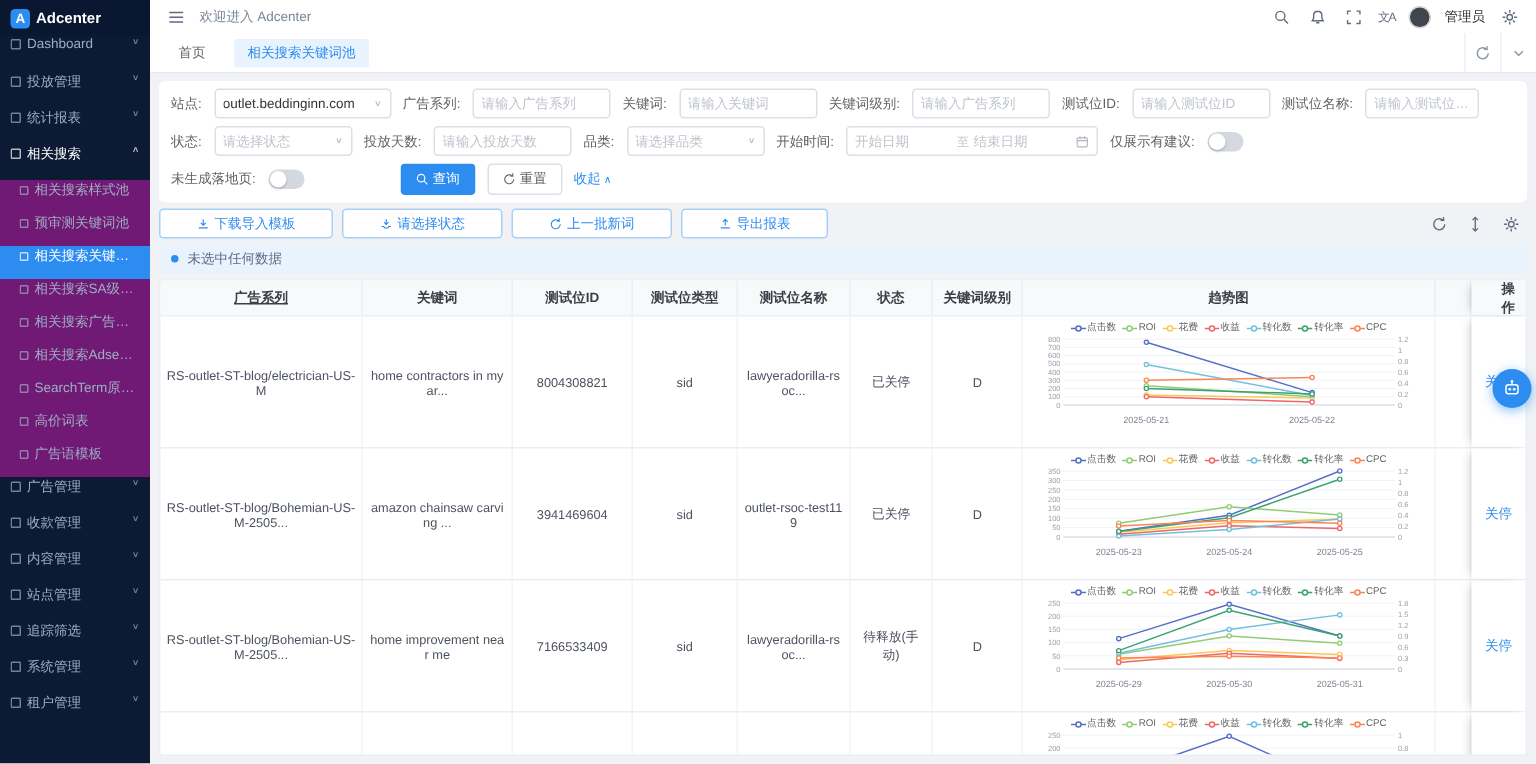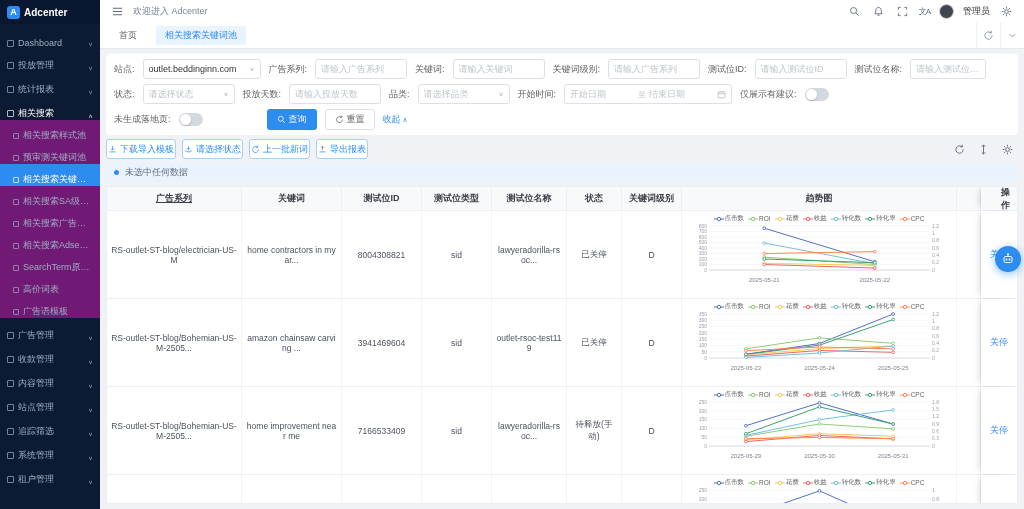--- a/index.html
+++ b/index.html
@@ -6,21 +6,21 @@
   html,body{width:1024px;height:509px;overflow:hidden;background:#f0f2f5;
     font-family:"Liberation Sans","DejaVu Sans",sans-serif;font-size:10px;color:#333}
   .app{display:flex;width:100%;height:100%}
 
   
   .sidebar{width:100px;background:#0c1b33;color:#9fadc2;flex-shrink:0;overflow:hidden}
   .logo{height:24px;display:flex;align-items:center;gap:4px;padding:0 7px;background:#0a1730;cursor:pointer}
   .logo-badge{width:13px;height:13px;border-radius:3px;background:#2d8cf0;color:#fff;font-size:9px;font-weight:bold;
     display:flex;align-items:center;justify-content:center;flex:none}
   .logo-text{color:#fff;font-weight:bold;font-size:10px;white-space:nowrap}
-  .menu-item{height:24px;display:flex;align-items:flex-end;justify-content:space-between;padding:0 7px;
+  .menu-item{height:24px;display:flex;align-items:flex-start;justify-content:space-between;padding:0 7px;
     font-size:9px;cursor:pointer;white-space:nowrap}
   .mi-left{display:flex;align-items:center;gap:4px;overflow:hidden}
   .mi-icon{width:7px;height:7px;border:1px solid currentColor;border-radius:1px;flex:none;opacity:.7}
   .submenu .mi-icon{width:6px;height:6px}
   .mi-label{overflow:hidden;text-overflow:ellipsis}
   .mi-arrow{font-size:7px;opacity:.75;transform:scaleY(.8);flex:none}
   .menu-item.parent-open{color:#fff}
   .submenu{background:#701a75}
   .submenu .menu-item{height:22px;padding-left:13px}
   .menu-item.active{background:#2d8cf0;color:#fff}
@@ -58,21 +58,21 @@
   .range-sep{color:#bfc4cc;flex:none;font-size:8px}
   .cal{color:#b0b6bf;flex:none;display:flex}
   .switch{width:24px;height:13px;border-radius:7px;background:#d4d9e0;position:relative;cursor:pointer;flex:none}
   .switch .knob{width:11px;height:11px;border-radius:50%;background:#fff;position:absolute;top:1px;left:1px;
     box-shadow:0 1px 2px rgba(0,0,0,.2)}
   .btn{height:21px;display:inline-flex;align-items:center;gap:3px;padding:0 9px;border-radius:3px;font-size:9px;
     cursor:pointer;border:1px solid transparent;background:#fff}
   .btn svg{display:block}
   .btn-primary{background:#2d8cf0;color:#fff}
   .btn-plain{border-color:#dcdfe6;color:#606266}
-  .btn-outline{border-color:#a8d0f5;color:#2d8cf0;height:20px;padding:0 1px}
+  .btn-outline{border-color:#a8d0f5;color:#2d8cf0;height:20px;padding:0 24px}
   .link{color:#2d8cf0;font-size:9px;cursor:pointer;display:inline-flex;align-items:center;gap:2px}
   .filter-actions{display:flex;align-items:center;gap:8px;margin-left:56px}
 
   .toolbar{display:flex;align-items:center;gap:6px;flex:none}
   .toolbar-right{margin-left:auto;display:flex;gap:9px;color:#6b7685;align-items:center;padding-right:3px}
 
   .banner{height:19px;background:#e9f3fd;border-radius:2px;display:flex;align-items:center;gap:6px;
     padding:0 8px;font-size:9px;color:#5e6d85;flex:none}
   .banner-dot{width:5px;height:5px;border-radius:50%;background:#2d8cf0;flex:none}
 

